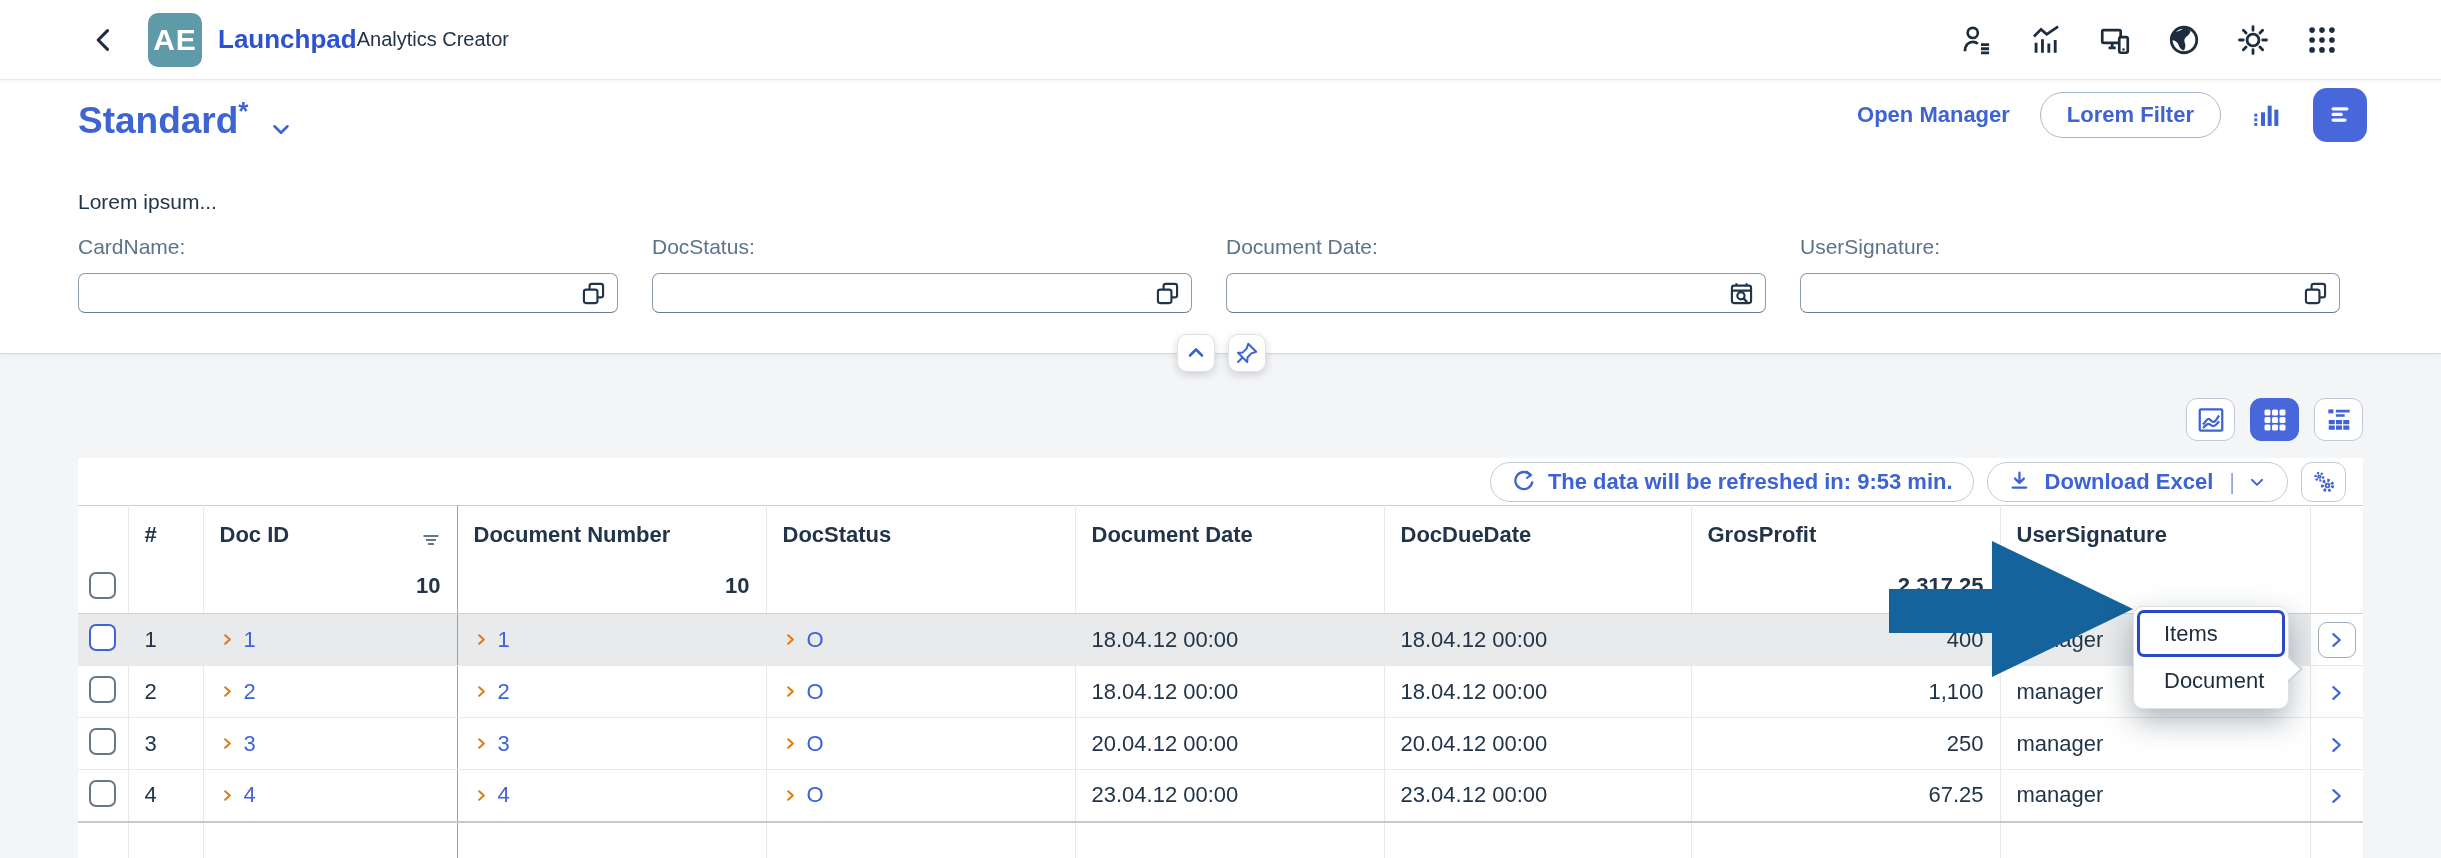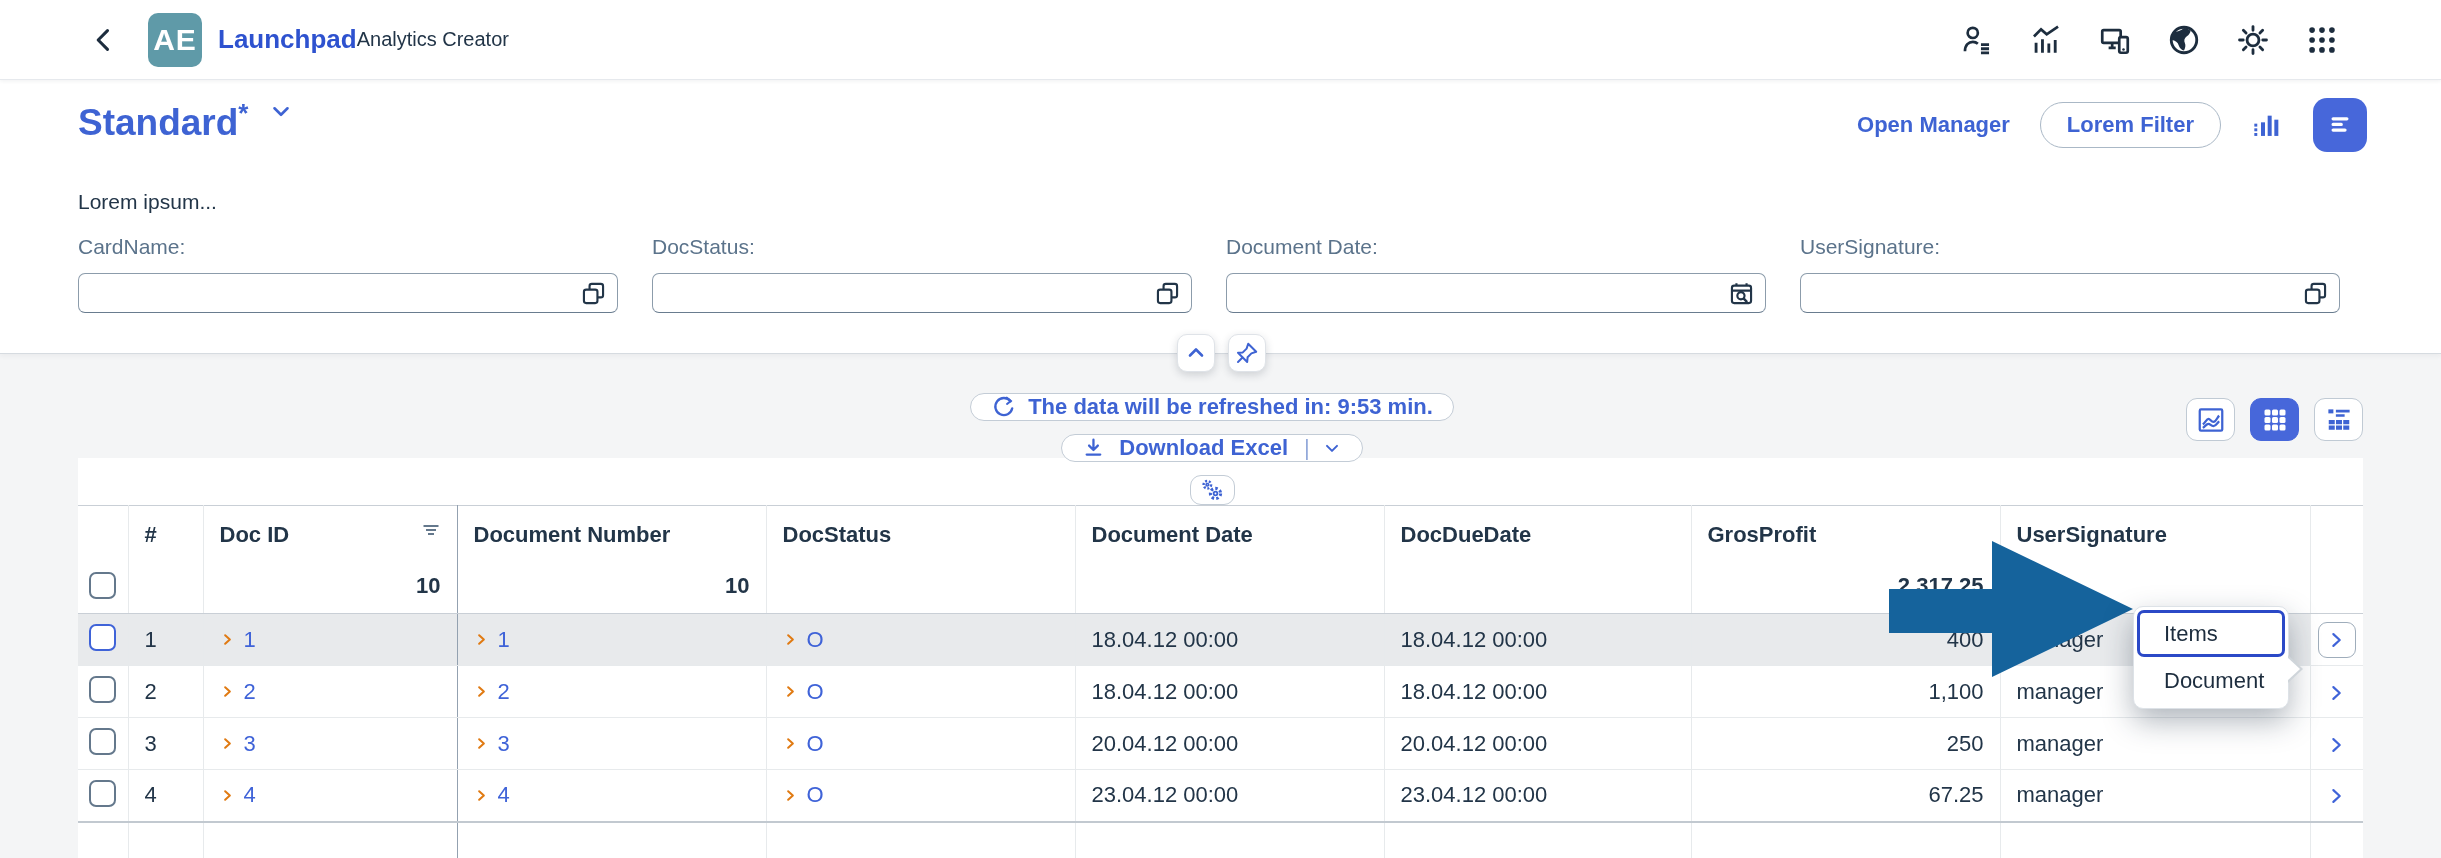--- a/index.html
+++ b/index.html
@@ -24,21 +24,21 @@
   .app-title { font-size: 26px; font-weight: 700; color: #2e52cf; margin-left: 16px; }
   .app-subtitle { font-size: 20px; color: #223548; }
   .shell-right { margin-left: auto; display: flex; gap: 31px; color: #1d2d3e; }
   .shell-icon { width: 38px; height: 38px; display: flex; align-items: center; justify-content: center; background:none; border:none; color:#1d2d3e; padding:0; }
 
   
   .filter-sec {
     position: absolute; top: 80px; left: 0; right: 0; height: 274px; background: #fff;
     border-bottom: 1px solid #d6dbe0; box-shadow: 0 2px 5px rgba(31,45,61,.05); z-index: 2;
   }
-  .variant-row { position: absolute; top: 18px; left: 78px; right: 74px; display: flex; align-items: flex-start; }
+  .variant-row { position: absolute; top: 8px; left: 78px; right: 74px; display: flex; align-items: flex-end; }
   .variant-title { font-size: 37px; font-weight: 700; color: #3e63d3; }
   .variant-marker { font-size: 26px; vertical-align: super; color: #3e63d3; font-weight: 700; }
   .variant-caret { margin-left: 20px; color: #3e63d3; background:none; border:none; padding:0; }
   .variant-actions { margin-left: auto; display: flex; align-items: center; gap: 30px; }
   .link-btn { font-size: 22px; color: #3e63d3; font-weight: 600; background: none; border: none; padding: 0; }
   .pill-btn { height: 46px; padding: 0 26px; border: 1px solid #aab8c6; border-radius: 23px; color: #3e63d3;
               font-size: 22px; font-weight: 600; display: flex; align-items: center; background: #fff; }
   .icon-plain { color: #3e63d3; background:none; border:none; padding:0; display:flex; }
   .primary-sq { width: 54px; height: 54px; border-radius: 14px; background: #4767da; display: flex;
                 align-items: center; justify-content: center; border: none; }
@@ -55,37 +55,37 @@
                box-shadow: 0 3px 9px rgba(31,45,61,.18); color: #3e63d3; display: flex; align-items: center; justify-content: center; padding:0; }
 
   
   .content { position: absolute; top: 354px; left: 0; right: 0; bottom: 0; background: #f4f5f6; }
   .view-toggles { position: absolute; top: 44px; right: 78px; display: flex; gap: 15px; }
   .vt-btn { width: 49px; height: 43px; border-radius: 11px; border: 1px solid #c0cad4; background: #fff; color: #3e63d3;
             display: flex; align-items: center; justify-content: center; padding:0; }
   .vt-btn.active { background: #4767da; border-color: #4767da; color: #fff; }
 
   .table-card { position: absolute; top: 104px; left: 78px; right: 78px; bottom: 0; background: #fff; }
-  .tbl-toolbar { height: 47px; display: flex; align-items: center; justify-content: flex-end; gap: 13px; padding-right: 17px; flex-direction: column; }
+  .tbl-toolbar { height: 47px; display: flex; align-items: center; justify-content: flex-end; gap: 13px; padding-right: 17px; }
   .tb-pill { height: 40px; border: 1px solid #c3ccd6; border-radius: 20px; background: #fff; color: #3e63d3;
              font-size: 22px; font-weight: 600; display: flex; align-items: center; gap: 12px; padding: 0 20px; }
   .tb-sq { width: 45px; height: 40px; border: 1px solid #c3ccd6; border-radius: 11px; background: #fff; color: #3e63d3;
            display: flex; align-items: center; justify-content: center; padding:0; }
   .dl-sep { color: #93a9da; font-weight: 400; margin-left: 4px; }
 
   
   table { width: 100%; border-collapse: collapse; table-layout: fixed; }
   th, td { padding: 0 16px; font-size: 22px; border-right: 1px solid #e7eaec; overflow: hidden; white-space: nowrap; text-align: left; }
   th:last-child, td:last-child { border-right: none; }
   .sep-dark { border-right: 1px solid #93a1b0 !important; }
   thead th { height: 107px; border-top: 1px solid #c9cfd6; border-bottom: 1px solid #c9cfd6; vertical-align: top;
              font-weight: 600; color: #223548; }
   .hcell { display: flex; flex-direction: column; justify-content: space-between; height: 107px; padding: 16px 0 14px; }
   .hcell-end { display: flex; flex-direction: column; justify-content: flex-end; height: 107px; padding: 0 0 14px; }
-  .h-label-flex { display: flex; justify-content: space-between; align-items: flex-start; gap: 36px; }
+  .h-label-flex { display: flex; justify-content: space-between; align-items: flex-end; gap: 36px; }
   .h-total { text-align: right; font-weight: 600; }
   .sort-ic { color: #64788c; }
   tbody td { height: 52px; border-bottom: 1px solid #e7eaec; color: #223548; }
   tr.row-hl td { background: #e8eaec; }
   tr.row-hl td.action-cell { background: #fff; }
   tr.row-last td { border-bottom: 2px solid #c2c9d0; }
   tr.row-filler td { height: 37px; border-bottom: none; }
   .cb { width: 27px; height: 27px; border: 2px solid #64788c; border-radius: 7px; background: #fff; margin: 0 auto; padding:0; }
   .cb.focus { border-color: #3f63d8; }
   .cell-link { display: flex; align-items: center; gap: 9px; }

